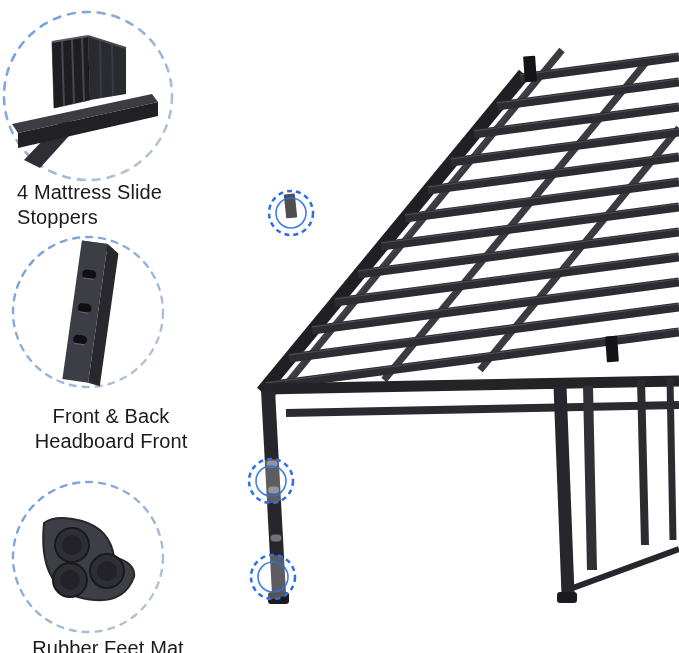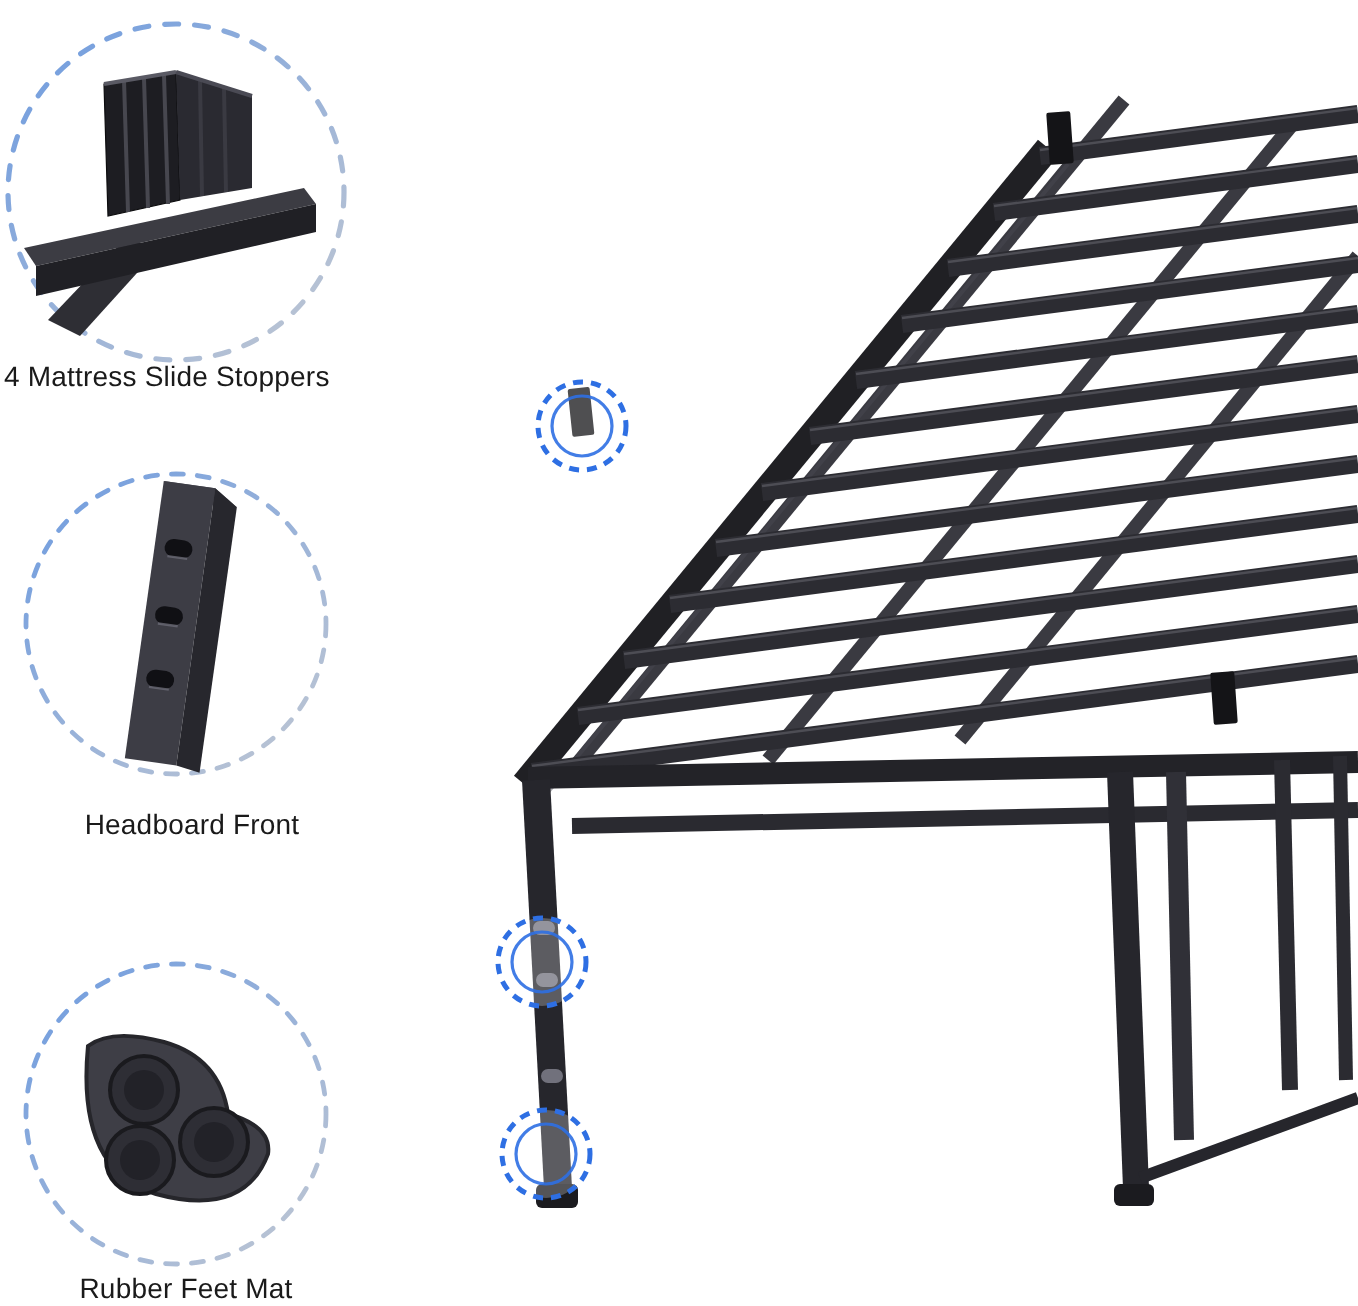--- a/index.html
+++ b/index.html
@@ -6,23 +6,24 @@
   #canvas{
     position:relative;
     width:679px;height:653px;
     background:#ffffff;
     overflow:hidden;
     font-family:"Liberation Sans", sans-serif;
   }
   .abs{position:absolute;}
   .callout-label{
     color:#1a1a1a;
-    font-size:14px;
+    font-size:20px;
     line-height:1.25;
     letter-spacing:.1px;
+    margin-left:15px;
   }
   .lbl-1{left:2px;top:180px;width:210px;text-align:left;}
   .lbl-2{left:14px;top:404px;width:164px;text-align:center;}
   .lbl-3{left:8px;top:636px;width:170px;text-align:center;}
   svg{display:block;}
 </style>
 </head>
 <body>
 
 <div id="canvas">
@@ -182,18 +183,19 @@
         <circle cx="97" cy="92" r="10" fill="#222228"></circle>
         <circle cx="60" cy="101" r="17" fill="#2e2e35" stroke="#1a1a1e" stroke-width="2"></circle>
         <circle cx="60" cy="101" r="10" fill="#222228"></circle>
       </g>
     </g>
   </svg>
 
   <div class="abs callout-label lbl-1">4 Mattress Slide Stoppers</div>
 
   <div class="abs callout-label lbl-2">
+    <div>Front &amp; Back</div>
     <div>Headboard Front</div>
   </div>
 
   <div class="abs callout-label lbl-3">Rubber Feet Mat</div>
 
 </div>
 
 </body></html>

